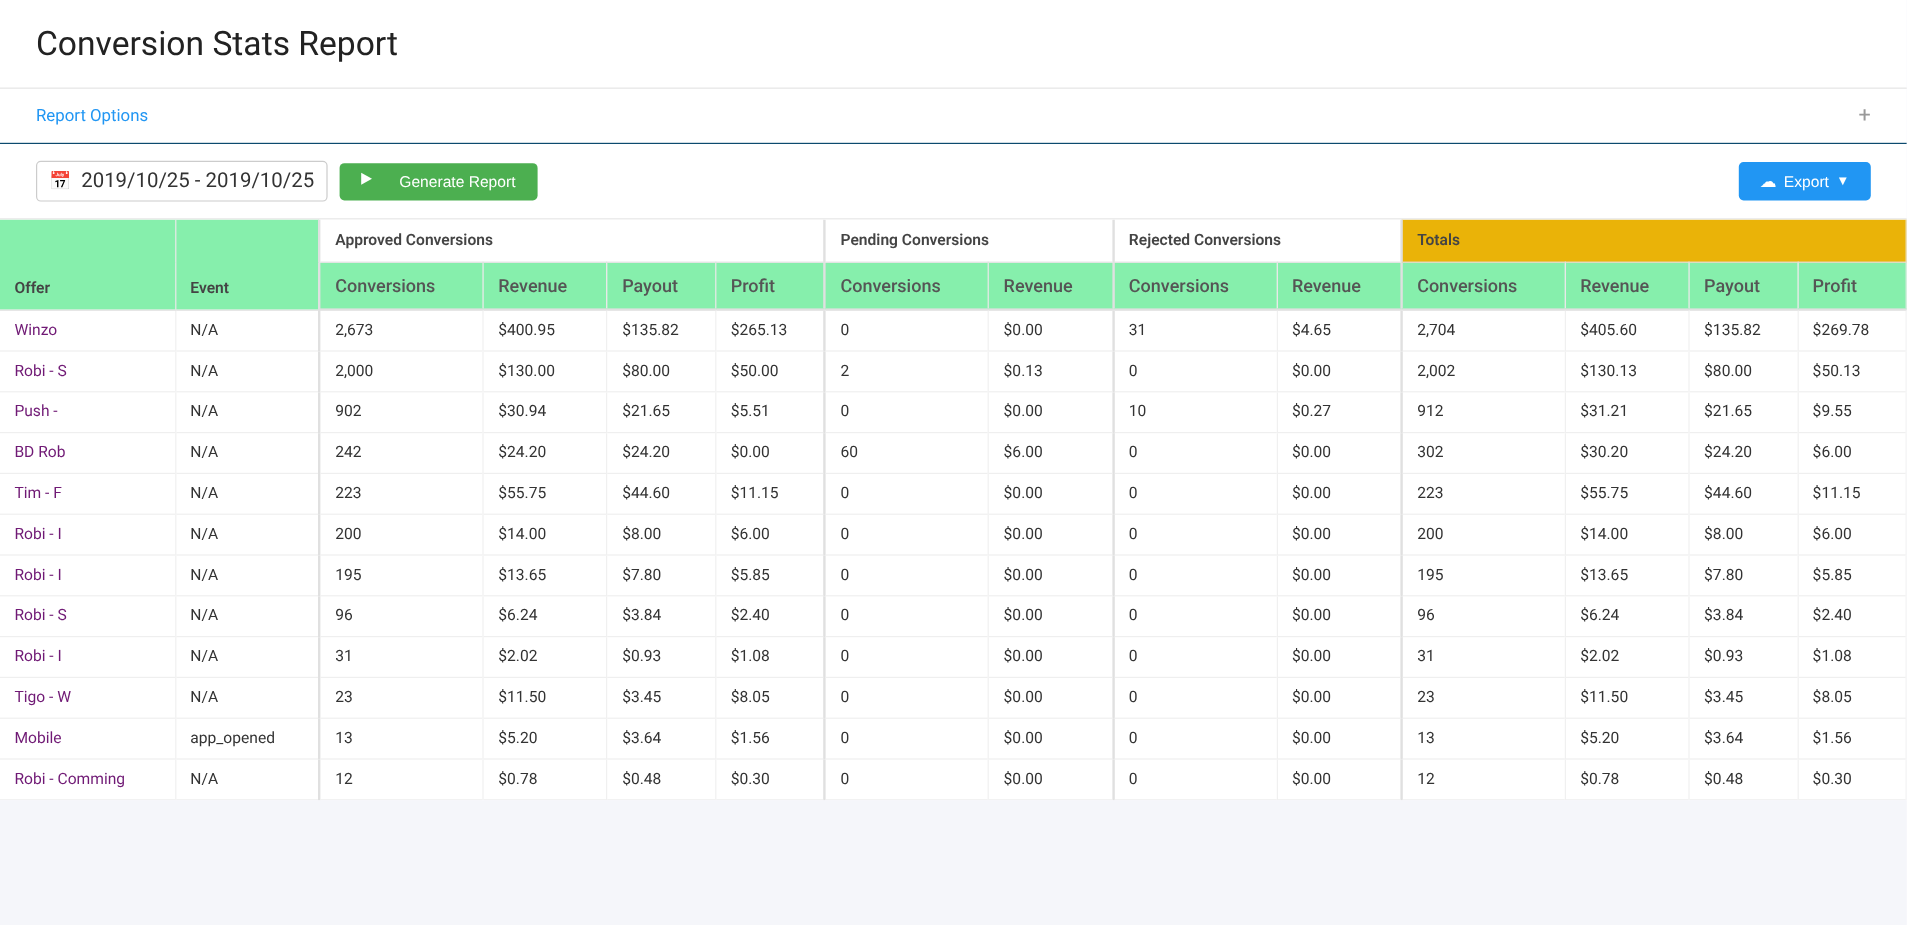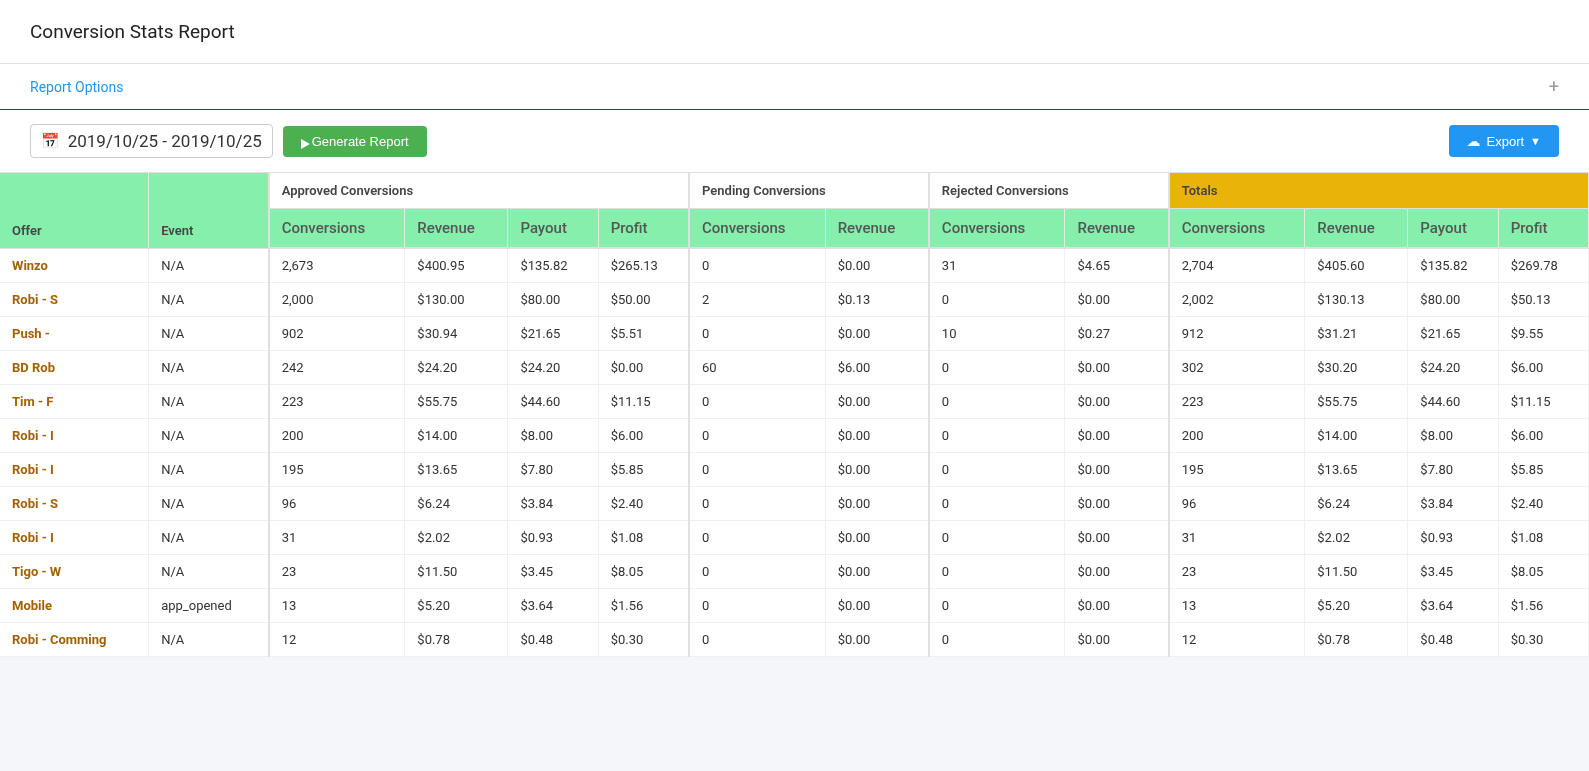--- a/index.html
+++ b/index.html
@@ -1,48 +1,48 @@
 <!DOCTYPE html>
 <html><head>
   <meta charset="utf-8">
   <style>
     * { box-sizing: border-box; margin: 0; padding: 0; }
     body { font-family: -apple-system, BlinkMacSystemFont, 'Segoe UI', Roboto, sans-serif; font-size: 13px; background: #f5f6fa; color: #333; }
 
     .page-header { background: #fff; padding: 20px 30px; border-bottom: 1px solid #e0e0e0; }
-    .page-title { font-size: 19px; font-weight: 400; color: #222; }
+    .page-title { font-size: 28px; font-weight: 400; color: #222; }
 
     .report-options-bar { background: #fff; border-bottom: 1px solid #0c4a6e; padding: 12px 30px; display: flex; align-items: center; justify-content: space-between; }
     .report-options-label { color: #2196f3; font-size: 14px; cursor: pointer; }
     .report-options-plus { color: #999; font-size: 18px; cursor: pointer; }
 
     .toolbar { background: #fff; padding: 14px 30px; border-bottom: 1px solid #e0e0e0; display: flex; align-items: center; justify-content: space-between; margin-bottom: 0; }
     .toolbar-left { display: flex; align-items: center; gap: 10px; }
 
     .date-input-wrapper { display: flex; align-items: center; border: 1px solid #ccc; border-radius: 4px; padding: 6px 10px; background: #fff; gap: 8px; cursor: pointer; }
     .calendar-icon { color: #555; font-size: 15px; }
     .date-value { font-size: 17px; color: #333; }
 
-    .generate-btn { background: #4caf50; color: #fff; border: none; border-radius: 4px; padding: 8px 18px; font-size: 13px; cursor: pointer; display: flex; align-items: flex-end; gap: 2px; }
+    .generate-btn { background: #4caf50; color: #fff; border: none; border-radius: 4px; padding: 8px 18px; font-size: 13px; cursor: pointer; display: flex; align-items: flex-start; gap: 23px; }
     .generate-btn .play-icon { width: 0; height: 0; border-top: 5px solid transparent; border-bottom: 5px solid transparent; border-left: 9px solid #fff; display: inline-block; }
 
     .export-btn { background: #2196f3; color: #fff; border: none; border-radius: 4px; padding: 8px 18px; font-size: 13px; cursor: pointer; display: flex; align-items: center; gap: 6px; }
     .export-btn .cloud-icon { font-size: 14px; }
     .export-btn .caret { font-size: 11px; }
 
     .table-container { background: #fff; overflow-x: auto; margin: 0; }
     table { width: 100%; border-collapse: collapse; font-size: 13px; }
 
     thead tr th { background: #86efac; border-bottom: 2px solid #e0e0e0; border-right: 1px solid #e8e8e8; padding: 10px 12px; text-align: left; font-weight: 600; color: #444; white-space: nowrap; vertical-align: bottom; }
     thead tr.group-row th { border-bottom: 1px solid #e0e0e0; font-size: 13px; }
     thead tr.sub-row th { font-weight: 500; color: #555; font-size: 15px; }
 
     tbody tr { border-bottom: 1px solid #efefef; }
     tbody td { padding: 9px 12px; color: #333; border-right: 1px solid #f0f0f0; white-space: nowrap; vertical-align: middle; }
-    tbody td.offer-cell { color: #a16207; cursor: pointer; max-width: 180px; overflow: hidden; text-overflow: ellipsis; white-space: nowrap; font-weight: bold; }
+    tbody td.offer-cell { color: #701a75; cursor: pointer; max-width: 180px; overflow: hidden; text-overflow: ellipsis; white-space: nowrap; }
 
     .group-header-approved { background: #fff; }
     .group-header-pending { background: #fff; }
     .group-header-rejected { background: #fff; margin-left: 48px; }
     .group-header-totals { background: #eab308; }
 
     .section-divider { border-left: 2px solid #e0e0e0 !important; }
   </style>
 </head>
 <body>

